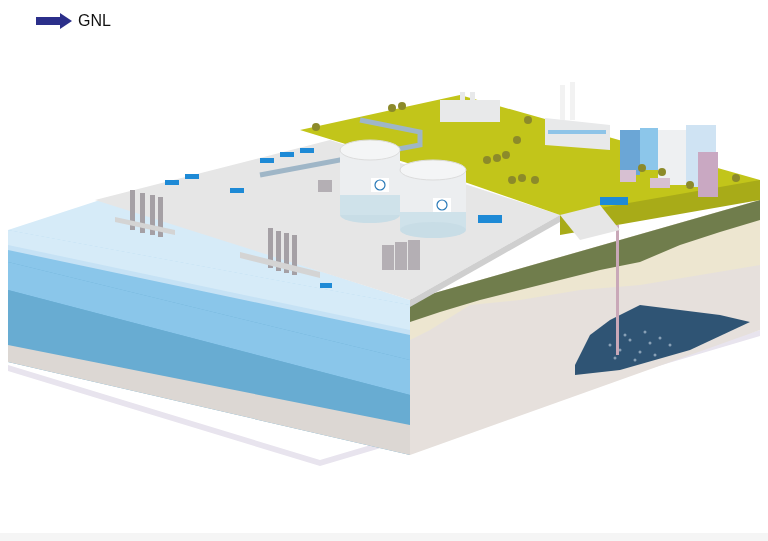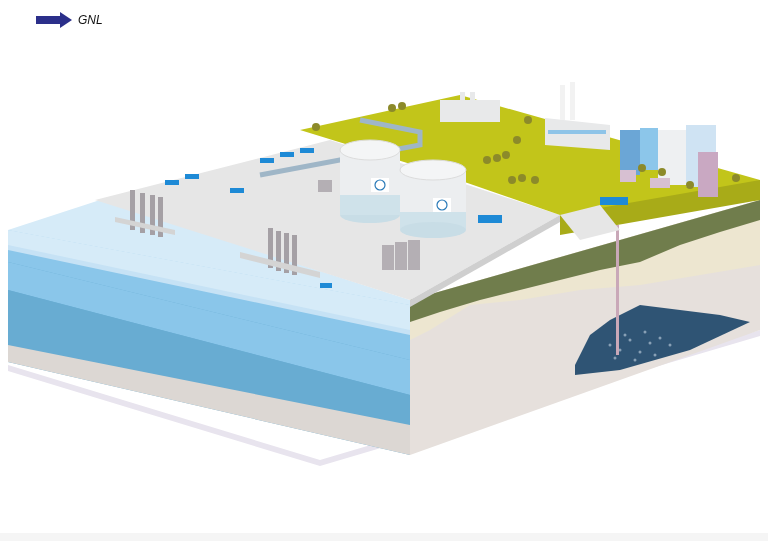--- a/index.html
+++ b/index.html
@@ -1,18 +1,18 @@
 <!DOCTYPE html>
 <html><head>
 <meta charset="utf-8">
 <style>
   html,body{margin:0;padding:0;background:#ffffff;}
   body{width:768px;height:541px;position:relative;overflow:hidden;font-family:"Liberation Sans",sans-serif;}
   .legend{position:absolute;left:36px;top:12px;display:flex;align-items:center;gap:6px;}
-  .legend-label{font-size:12px;color:#111;font-style:italic;}
+  .legend-label{font-size:16px;color:#111;}
   .footer-bar{position:absolute;left:0;top:533px;width:768px;height:8px;background:#f5f5f5;}
   svg.scene{position:absolute;left:0;top:0;}
 </style>
 </head>
 <body>
 
 <div class="legend">
   <svg width="36" height="16" viewBox="0 0 36 16">
     <path d="M0 4 H24 V0 L36 8 L24 16 V12 H0 Z" fill="#2b2f8a"></path>
   </svg>

